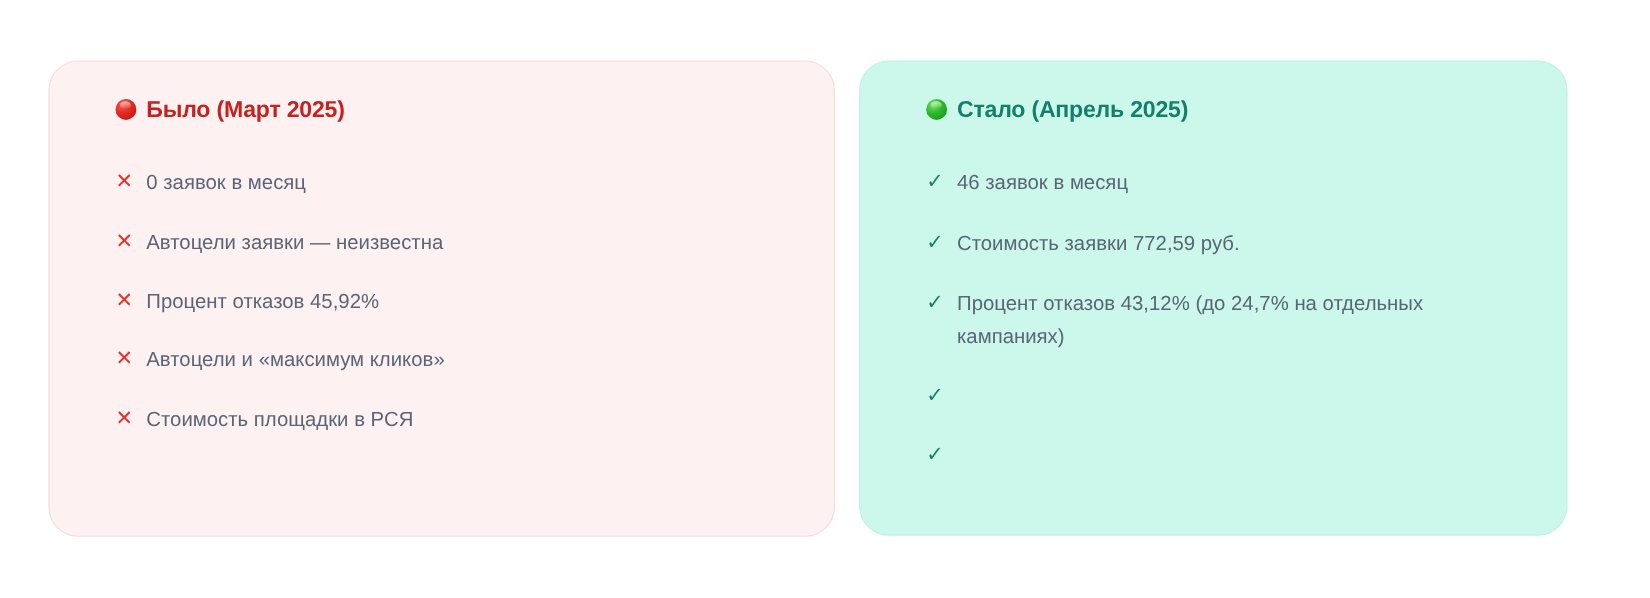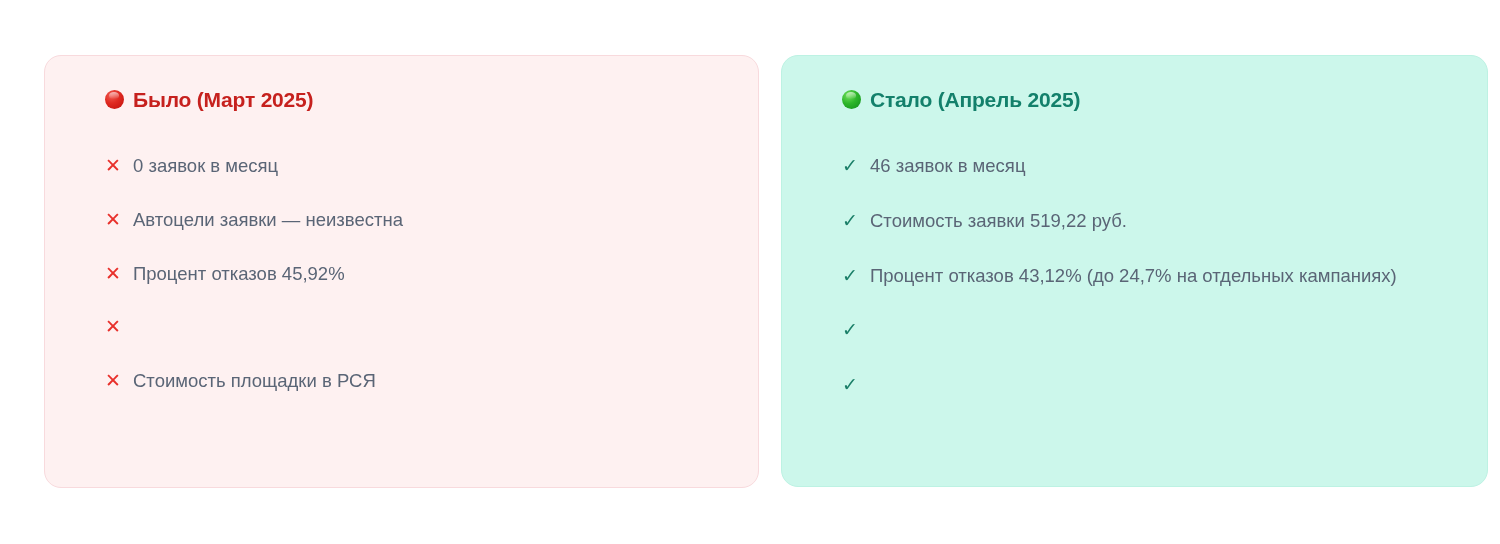--- a/index.html
+++ b/index.html
@@ -20,35 +20,35 @@
     top: 0;
     width: 1500px;
     height: 544px;
     box-sizing: border-box;
   }
 
   .card {
     position: absolute;
     top: 55px;
     box-sizing: border-box;
-    border-radius: 17px;
+    border-radius: 27px;
     padding: 32px 30px 30px 30px;
   }
 
   .card--before {
     left: 44px;
     width: 715px;
     height: 433px;
     background: #fef1f1;
     border: 1px solid #f8dadd;
   }
 
   .card--after {
     left: 781px;
-    width: 707px;
+    width: 644px;
     height: 432px;
     background: #ccf7eb;
     border: 1px solid #bdf2e3;
   }
 
   .card-title {
     display: flex;
     align-items: center;
     margin: 0;
     padding: 0 0 0 30px;
@@ -144,41 +144,42 @@
       <li class="bullet-item">
         <span class="bullet-mark bullet-mark--cross">✕</span>
         <span class="bullet-text">Автоцели заявки — неизвестна</span>
       </li>
       <li class="bullet-item">
         <span class="bullet-mark bullet-mark--cross">✕</span>
         <span class="bullet-text">Процент отказов 45,92%</span>
       </li>
       <li class="bullet-item">
         <span class="bullet-mark bullet-mark--cross">✕</span>
+        <span class="bullet-text">Автоцели и «максимум кликов»</span>
       </li>
       <li class="bullet-item">
         <span class="bullet-mark bullet-mark--cross">✕</span>
         <span class="bullet-text">Стоимость площадки в РСЯ</span>
       </li>
     </ul>
   </section>
 
   <section class="card card--after">
     <h2 class="card-title">
       <span class="status-dot status-dot--green"></span>
       <span>Стало (Апрель 2025)</span>
     </h2>
     <ul class="bullet-list">
       <li class="bullet-item">
         <span class="bullet-mark bullet-mark--check">✓</span>
         <span class="bullet-text">46 заявок в месяц</span>
       </li>
       <li class="bullet-item">
         <span class="bullet-mark bullet-mark--check">✓</span>
-        <span class="bullet-text">Стоимость заявки 519,22 руб.</span>
+        <span class="bullet-text">Стоимость заявки 772,59 руб.</span>
       </li>
       <li class="bullet-item">
         <span class="bullet-mark bullet-mark--check">✓</span>
         <span class="bullet-text">Процент отказов 43,12% (до 24,7% на отдельных кампаниях)</span>
       </li>
       <li class="bullet-item">
         <span class="bullet-mark bullet-mark--check">✓</span>
       </li>
       <li class="bullet-item">
         <span class="bullet-mark bullet-mark--check">✓</span>

